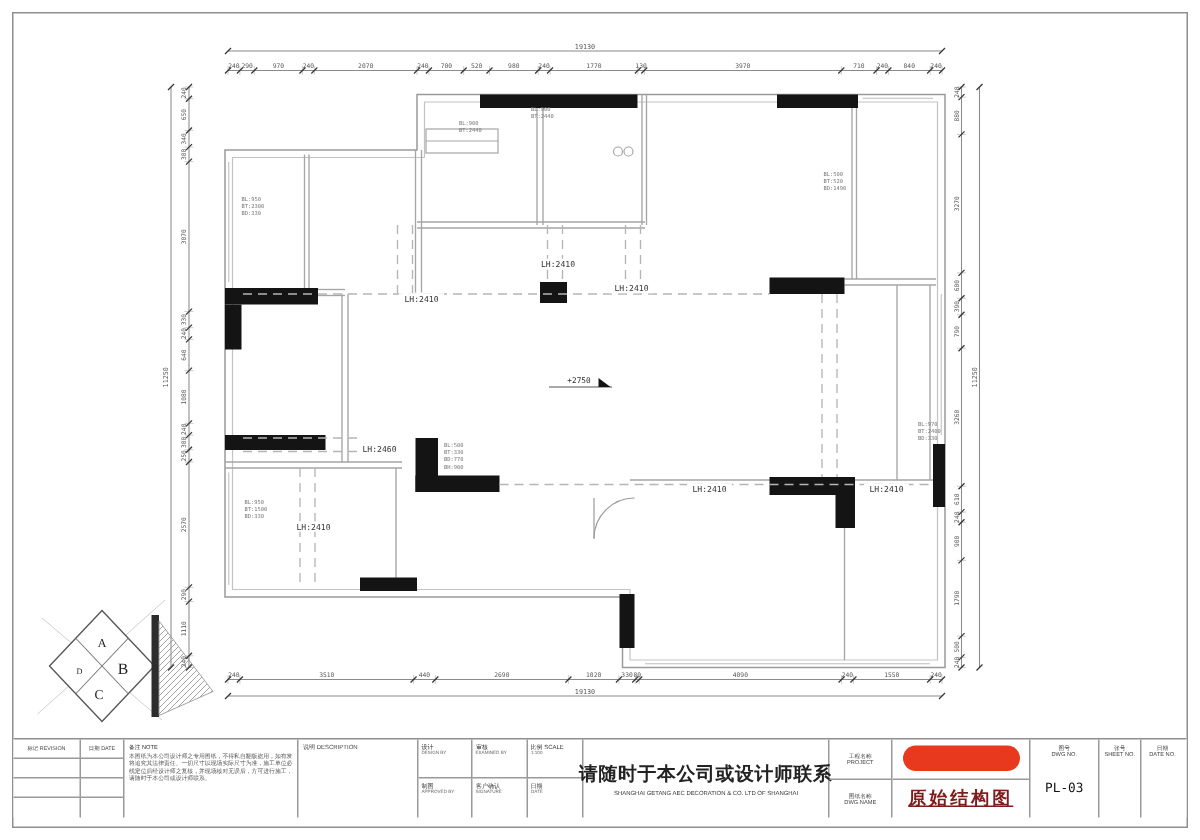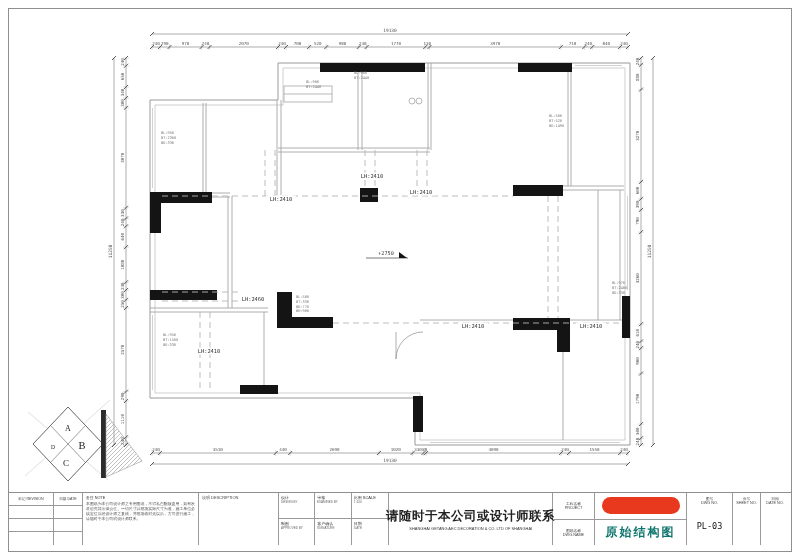--- a/index.html
+++ b/index.html
@@ -36,21 +36,21 @@
   .ccn{font-size:12.5px;font-weight:bold;color:#222;letter-spacing:.5px;white-space:nowrap;}
   .cen{font-size:4.3px;color:#333;margin-top:1px;white-space:nowrap;transform:scale(.92);}
   .lbls{width:42px;display:flex;flex-direction:column;}
   .lcell{flex:1;border-bottom:1px solid #9a9a9a;display:flex;flex-direction:column;
          align-items:center;justify-content:center;font-size:3.8px;color:#444;overflow:hidden;}
   .lcell:last-child{border-bottom:none;}
   .content{width:92px;display:flex;flex-direction:column;}
   .crow{flex:1;border-bottom:1px solid #9a9a9a;display:flex;align-items:center;justify-content:center;}
   .crow:last-child{border-bottom:none;}
   .pill{width:78px;height:17px;border-radius:9px;background:#e8391e;}
-  .title2{font-size:12px;font-weight:bold;color:#0f766e;letter-spacing:2px;white-space:nowrap;}
+  .title2{font-size:12px;font-weight:bold;color:#7f1d1d;letter-spacing:2px;white-space:nowrap;text-decoration:underline;}
   .dwg{width:46px;display:flex;flex-direction:column;align-items:stretch;}
   .dwg .lcell{flex:0 0 14px;border-bottom:none;}
   .dwgno{flex:1;display:flex;align-items:center;justify-content:center;
          font-size:8.5px;color:#111;font-family:"DejaVu Sans Mono",monospace;}
   .nrw{width:28px;display:flex;flex-direction:column;}
   .nrw .lcell{flex:0 0 14px;border-bottom:none;}
 </style>
 </head>
 <body>
 

